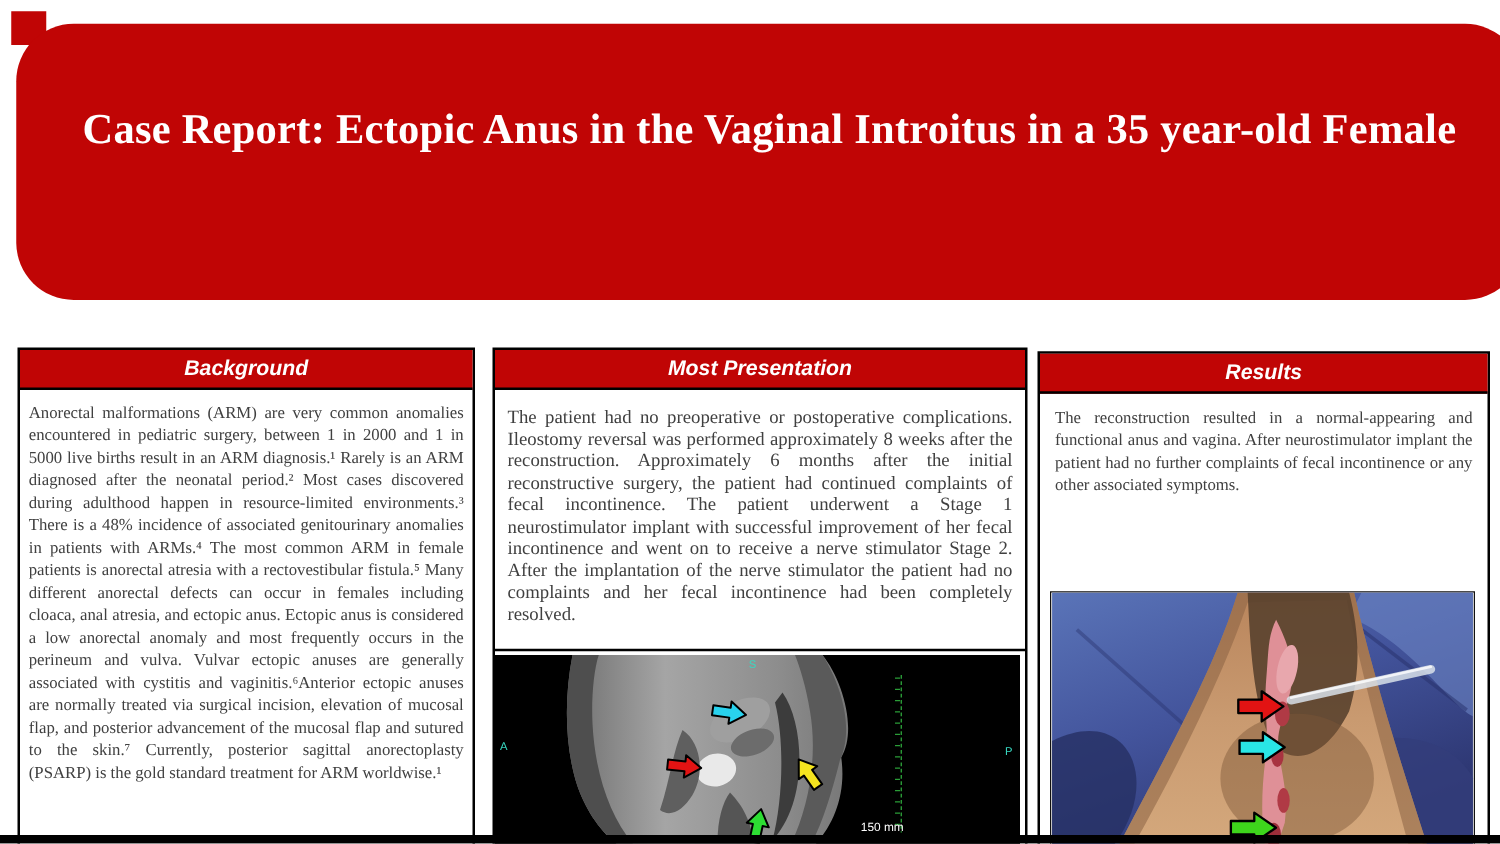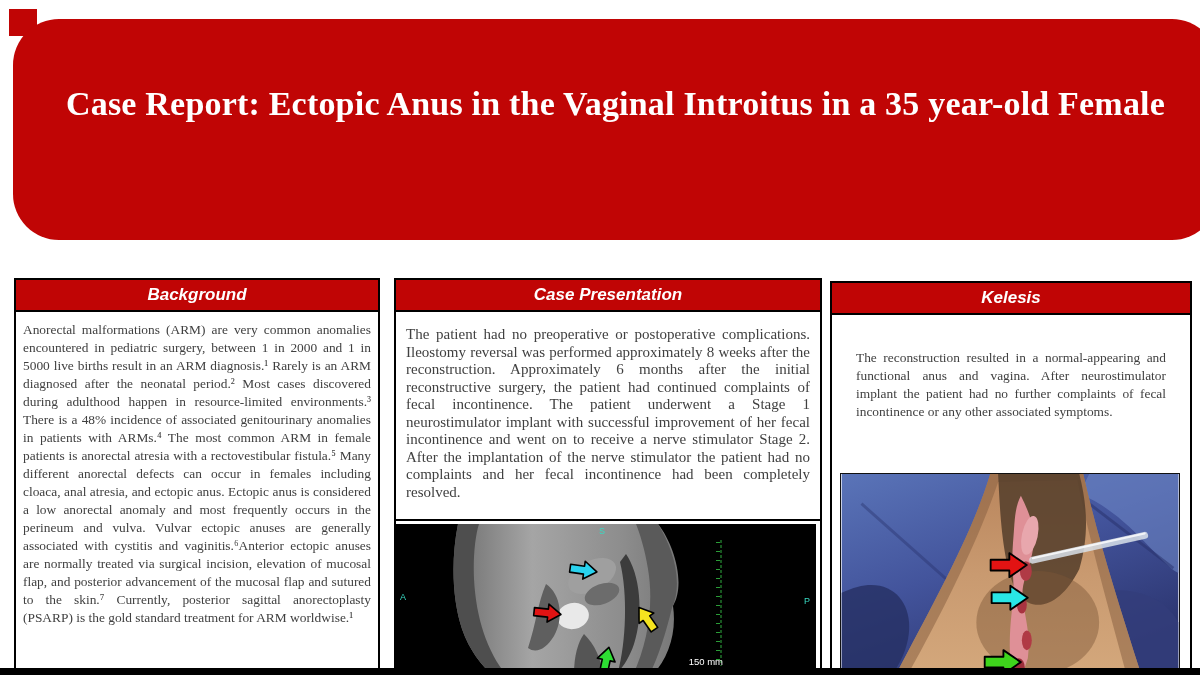--- a/index.html
+++ b/index.html
@@ -19,21 +19,21 @@
   .col-header{height:30px;background:#c00505;border-bottom:2px solid #000000;color:#ffffff;
               font-family:"Liberation Sans", sans-serif;font-weight:bold;font-size:17px;
               text-align:center;line-height:30px;font-style:italic;}
   .col-body{color:#404040;text-align:justify;}
   #col-background{left:14px;top:278px;width:362px;height:397px;}
   #col-background .col-body{padding:9px 7px;font-size:13.4px;line-height:18px;}
   #col-case{left:394px;top:278px;width:424px;height:397px;}
   #col-case .col-body{height:179px;padding:14px 10px;font-size:15px;line-height:17.5px;
                       border-bottom:2px solid #000000;}
   #col-results{left:830px;top:281px;width:358px;height:394px;}
-  #col-results .col-body{padding:10px 24px;font-size:13.4px;line-height:18px;margin-top:24px;}
+  #col-results .col-body{padding:10px 12px;font-size:13.4px;line-height:18px;}
 
   .mri-wrap{position:absolute;left:0px;top:244px;width:420px;height:153px;background:#000;}
   .photo-wrap{position:absolute;left:8px;top:190px;width:340px;height:204px;border:1px solid #111;
               box-sizing:border-box;}
   svg{display:block;}
 
   
   .bottom-bar{position:absolute;left:0;top:668px;width:1200px;height:7px;background:#000000;z-index:10;}
 </style>
 </head>
@@ -45,21 +45,21 @@
   <div class="banner">
     <div class="banner-title">Case Report: Ectopic Anus in the Vaginal Introitus in a 35 year-old Female</div>
   </div>
 
   <div class="col" id="col-background">
     <div class="col-header">Background</div>
     <div class="col-body">Anorectal malformations (ARM) are very common anomalies encountered in pediatric surgery, between 1 in 2000 and 1 in 5000 live births result in an ARM diagnosis.¹ Rarely is an ARM diagnosed after the neonatal period.² Most cases discovered during adulthood happen in resource-limited environments.³ There is a 48% incidence of associated genitourinary anomalies in patients with ARMs.⁴ The most common ARM in female patients is anorectal atresia with a rectovestibular fistula.⁵ Many different anorectal defects can occur in females including cloaca, anal atresia, and ectopic anus. Ectopic anus is considered a low anorectal anomaly and most frequently occurs in the perineum and vulva. Vulvar ectopic anuses are generally associated with cystitis and vaginitis.⁶Anterior ectopic anuses are normally treated via surgical incision, elevation of mucosal flap, and posterior advancement of the mucosal flap and sutured to the skin.⁷ Currently, posterior sagittal anorectoplasty (PSARP) is the gold standard treatment for ARM worldwise.¹</div>
   </div>
 
   <div class="col" id="col-case">
-    <div class="col-header">Case Presentation</div>
+    <div class="col-header">Most Presentation</div>
     <div class="col-body">The patient had no preoperative or postoperative complications. Ileostomy reversal was performed approximately 8 weeks after the reconstruction. Approximately 6 months after the initial reconstructive surgery, the patient had continued complaints of fecal incontinence. The patient underwent a Stage 1 neurostimulator implant with successful improvement of her fecal incontinence and went on to receive a nerve stimulator Stage 2. After the implantation of the nerve stimulator the patient had no complaints and her fecal incontinence had been completely resolved.</div>
 
     <div class="mri-wrap">
       <svg width="420" height="153" viewBox="0 0 420 153">
         <defs>
           <linearGradient id="bodyg" x1="0" y1="0" x2="1" y2="0">
             <stop offset="0" stop-color="#6f6f6f"></stop>
               <stop offset="0.35" stop-color="#a5a5a5"></stop>
             <stop offset="0.75" stop-color="#8d8d8d"></stop>
               <stop offset="1" stop-color="#777777"></stop>
@@ -96,21 +96,21 @@
           <polygon points="-13,-4 1,-4 1,-9 14,0 1,9 1,4 -13,4" stroke="#000000" stroke-width="1.6" stroke-linejoin="round" fill="#f5e41f"></polygon>
         </g>
         <g transform="translate(210,137) rotate(-78)">
           <polygon points="-13,-4 1,-4 1,-9 14,0 1,9 1,4 -13,4" stroke="#000000" stroke-width="1.6" stroke-linejoin="round" fill="#2ddd33"></polygon>
         </g>
       </svg>
     </div>
   </div>
 
   <div class="col" id="col-results">
-    <div class="col-header">Kelesis</div>
+    <div class="col-header">Results</div>
     <div class="col-body">The reconstruction  resulted in a normal-appearing and functional anus and vagina. After neurostimulator implant the patient had no further complaints of fecal incontinence or any other associated symptoms.</div>
 
     <div class="photo-wrap">
       <svg width="338" height="202" viewBox="0 0 340 204">
         <defs>
           <linearGradient id="drapeg" x1="0" y1="0" x2="0.6" y2="1">
             <stop offset="0" stop-color="#5a74b8"></stop>
               <stop offset="0.5" stop-color="#43549c"></stop>
             <stop offset="1" stop-color="#2c3570"></stop>
           </linearGradient>

